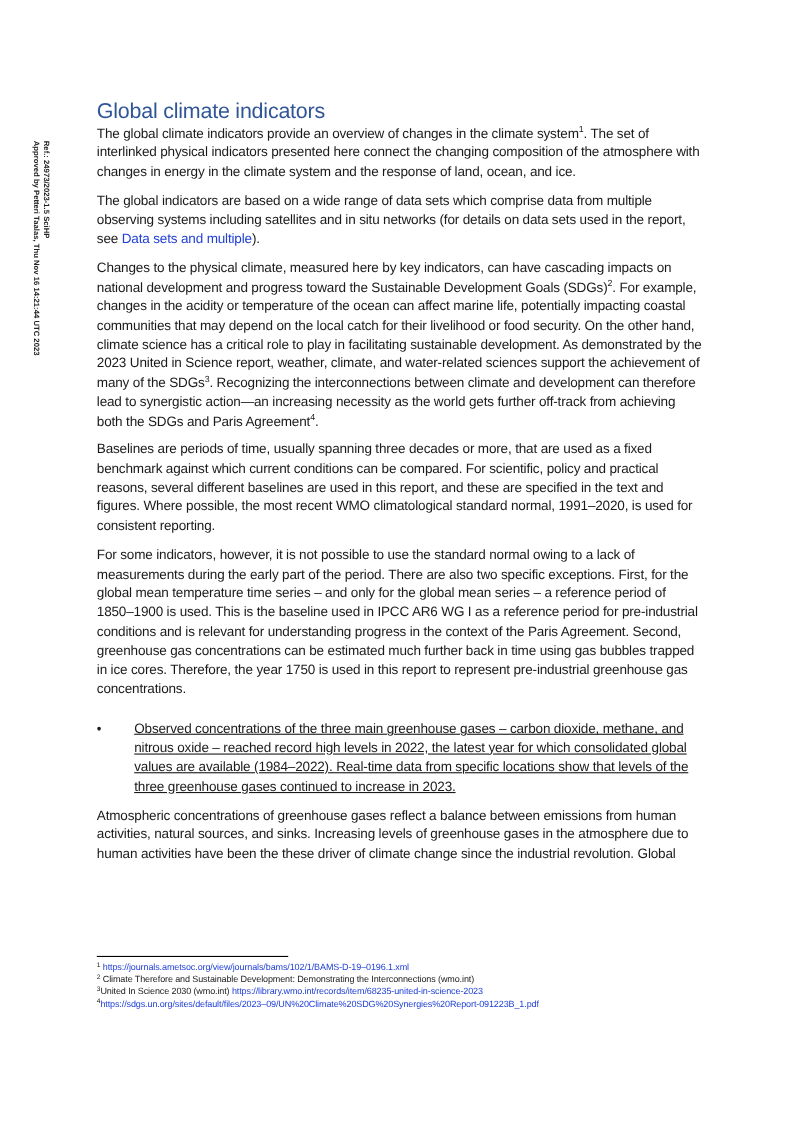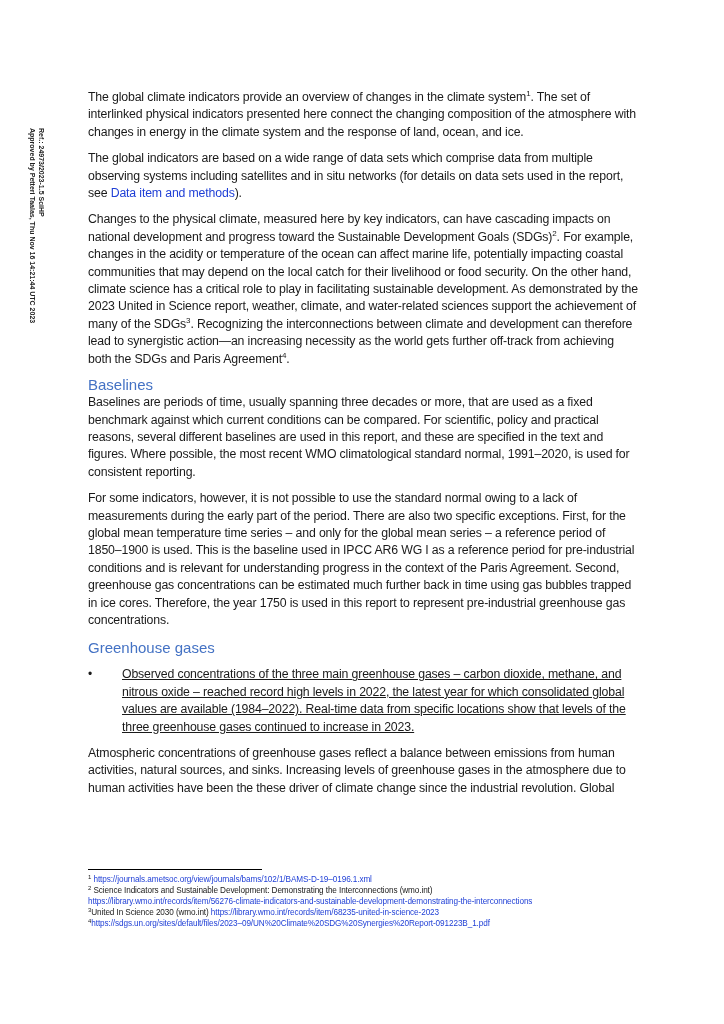--- a/index.html
+++ b/index.html
@@ -28,42 +28,41 @@
 <body>
 
 <div class="side-note">
   <div class="rot">
     <div>Ref.: 24973/2023-1.5 SciHP</div>
     <div>Approved by Petteri Taalas, Thu Nov 16 14:21:44 UTC 2023</div>
   </div>
 </div>
 
 <div class="page">
+  <h1>Global climate indicators</h1>
 
   <p><span>The global climate indicators provide an overview of changes in the climate system</span><sup>1</sup><span>. The set of interlinked physical indicators presented here connect the changing composition of the atmosphere with changes in energy in the climate system and the response of land, ocean, and ice.</span></p>
   <div class="gap"></div>
-  <p><span>The global indicators are based on a wide range of data sets which comprise data from multiple observing systems including satellites and in situ networks (for details on data sets used in the report, see </span><span class="link">Data item and methods</span><span>).</span></p>
+  <p><span>The global indicators are based on a wide range of data sets which comprise data from multiple observing systems including satellites and in situ networks (for details on data sets used in the report, see </span><span class="link">Data sets and multiple</span><span>).</span></p>
   <div class="gap"></div>
   <p><span>Changes to the physical climate, measured here by key indicators, can have cascading impacts on national development and progress toward the Sustainable Development Goals (SDGs)</span><sup>2</sup><span>. For example, changes in the acidity or temperature of the ocean can affect marine life, potentially impacting coastal communities that may depend on the local catch for their livelihood or food security. On the other hand, climate science has a critical role to play in facilitating sustainable development. As demonstrated by the 2023 United in Science report, weather, climate, and water-related sciences support the achievement of many of the SDGs</span><sup>3</sup><span>. Recognizing the interconnections between climate and development can therefore lead to synergistic action—an increasing necessity as the world gets further off-track from achieving both the SDGs and Paris Agreement</span><sup>4</sup><span>.</span></p>
 
   <div style="height:8px"></div>
-  <h2>Baselines</h2>
   <p>Baselines are periods of time, usually spanning three decades or more, that are used as a fixed benchmark against which current conditions can be compared. For scientific, policy and practical reasons, several different baselines are used in this report, and these are specified in the text and figures. Where possible, the most recent WMO climatological standard normal, 1991–2020, is used for consistent reporting.</p>
   <div class="gap"></div>
   <p>For some indicators, however, it is not possible to use the standard normal owing to a lack of measurements during the early part of the period. There are also two specific exceptions. First, for the global mean temperature time series – and only for the global mean series – a reference period of 1850–1900 is used. This is the baseline used in IPCC AR6 WG I as a reference period for pre-industrial conditions and is relevant for understanding progress in the context of the Paris Agreement. Second, greenhouse gas concentrations can be estimated much further back in time using gas bubbles trapped in ice cores. Therefore, the year 1750 is used in this report to represent pre-industrial greenhouse gas concentrations.</p>
 
   <div style="height:10px"></div>
-  <h2>Greenhouse gases</h2>
   <div class="bullet-row">
     <span class="bullet">•</span>
     <p class="bullet-text">Observed concentrations of the three main greenhouse gases – carbon dioxide, methane, and nitrous oxide – reached record high levels in 2022, the latest year for which consolidated global values are available (1984–2022). Real-time data from specific locations show that levels of the three greenhouse gases continued to increase in 2023.</p>
   </div>
   <div class="gap"></div>
   <p>Atmospheric concentrations of greenhouse gases reflect a balance between emissions from human activities, natural sources, and sinks. Increasing levels of greenhouse gases in the atmosphere due to human activities have been the these driver of climate change since the industrial revolution. Global</p>
 </div>
 
 <div class="fn-rule"></div>
 <div class="footnotes">
   <div><span class="fn-num">1</span> <a>https://journals.ametsoc.org/view/journals/bams/102/1/BAMS-D-19–0196.1.xml</a></div>
-  <div><span class="fn-num">2</span> <span>Science Indicators and Sustainable Development: Demonstrating the Interconnections (wmo.int)</span><br><a>https://library.wmo.int/records/item/56276-climate-indicators-and-sustainable-development-demonstrating-the-interconnections</a></div>
+  <div><span class="fn-num">2</span> <span>Climate Therefore and Sustainable Development: Demonstrating the Interconnections (wmo.int)</span><br></div>
   <div><span class="fn-num">3</span><span>United In Science 2030 (wmo.int) </span><a>https://library.wmo.int/records/item/68235-united-in-science-2023</a></div>
   <div><span class="fn-num">4</span><a>https://sdgs.un.org/sites/default/files/2023–09/UN%20Climate%20SDG%20Synergies%20Report-091223B_1.pdf</a></div>
 </div>
 
 </body></html>

